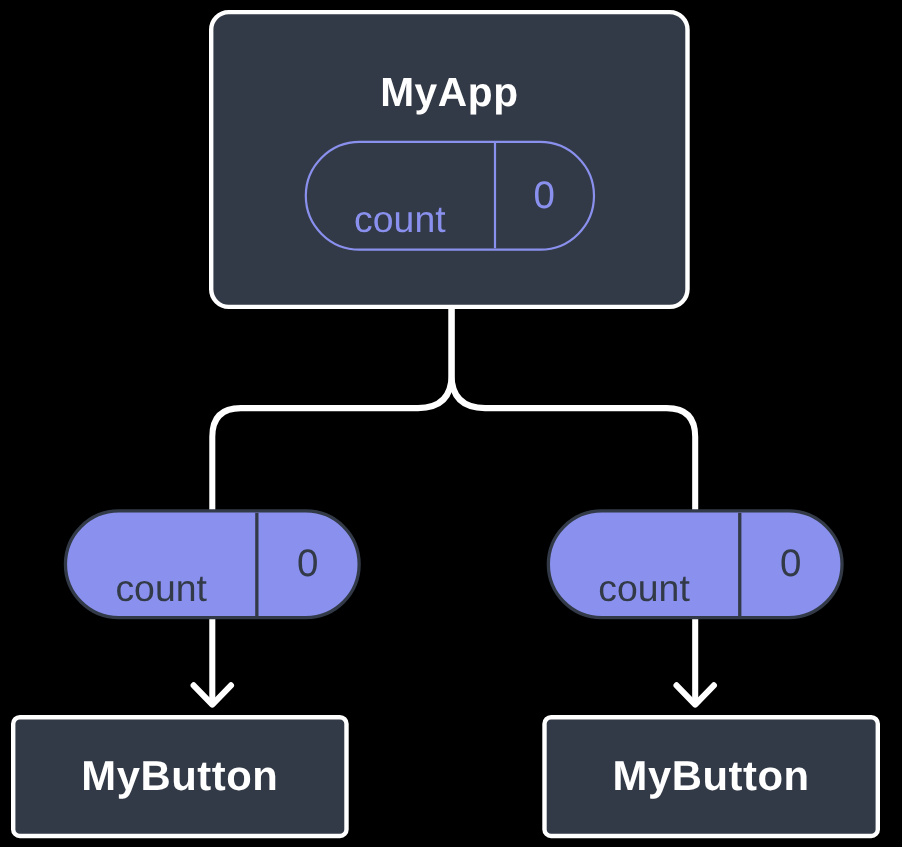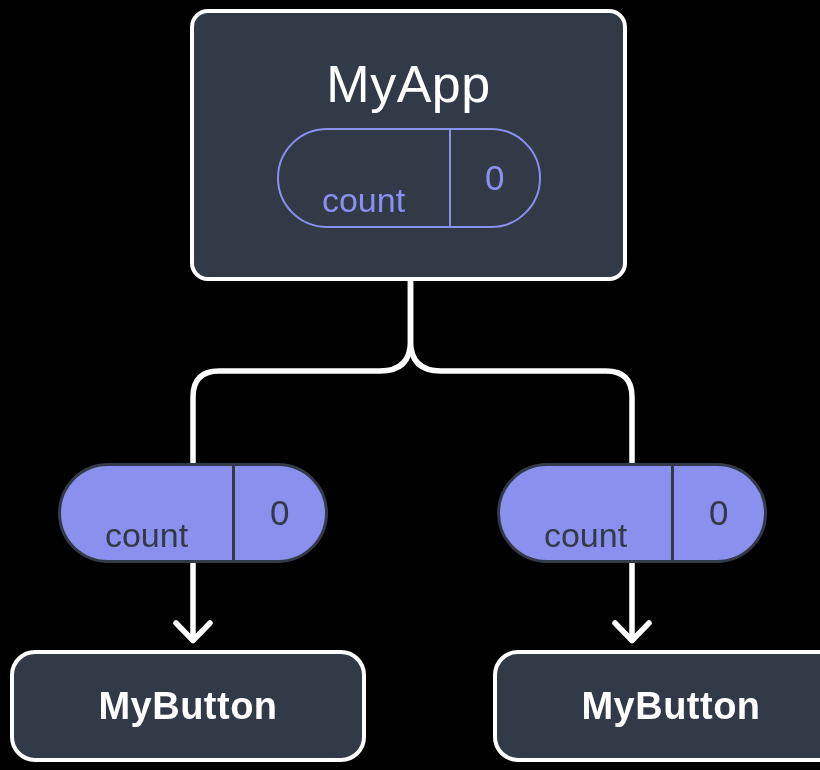--- a/index.html
+++ b/index.html
@@ -52,23 +52,23 @@
     background: var(--node-fill);
     border: 4px solid var(--node-border);
     border-radius: 18px;
     display: flex;
     flex-direction: column;
     align-items: center;
     z-index: 2;
   }
   .app-title {
     margin-top: 49px;
-    font-size: 52px;
+    font-size: 37px;
     line-height: 44px;
-    font-weight: 400;
+    font-weight: 700;
     color: var(--node-text);
     letter-spacing: 0.5px;
   }
 
   .pill {
     display: flex;
     align-items: stretch;
     box-sizing: border-box;
     border-radius: 999px;
     overflow: hidden;
@@ -112,26 +112,26 @@
     color: var(--pill-text);
     z-index: 2;
   }
   .pill-solid .pill-name { width: 171px; }
   .pill-solid .pill-divider { background: var(--pill-border); }
   .pill-left  { left: 58px;  top: 463px; }
   .pill-right { left: 497px; top: 463px; }
 
   .child-box {
     position: absolute;
-    width: 356px;
+    width: 307px;
     height: 112px;
     box-sizing: border-box;
     background: var(--node-fill);
     border: 4px solid var(--node-border);
-    border-radius: 25px;
+    border-radius: 8px;
     display: flex;
     align-items: center;
     justify-content: center;
     z-index: 2;
   }
   .child-left  { left: 10px;  top: 650px; }
   .child-right { left: 493px; top: 650px; }
   .child-title {
     font-size: 38px;
     font-weight: 600;

